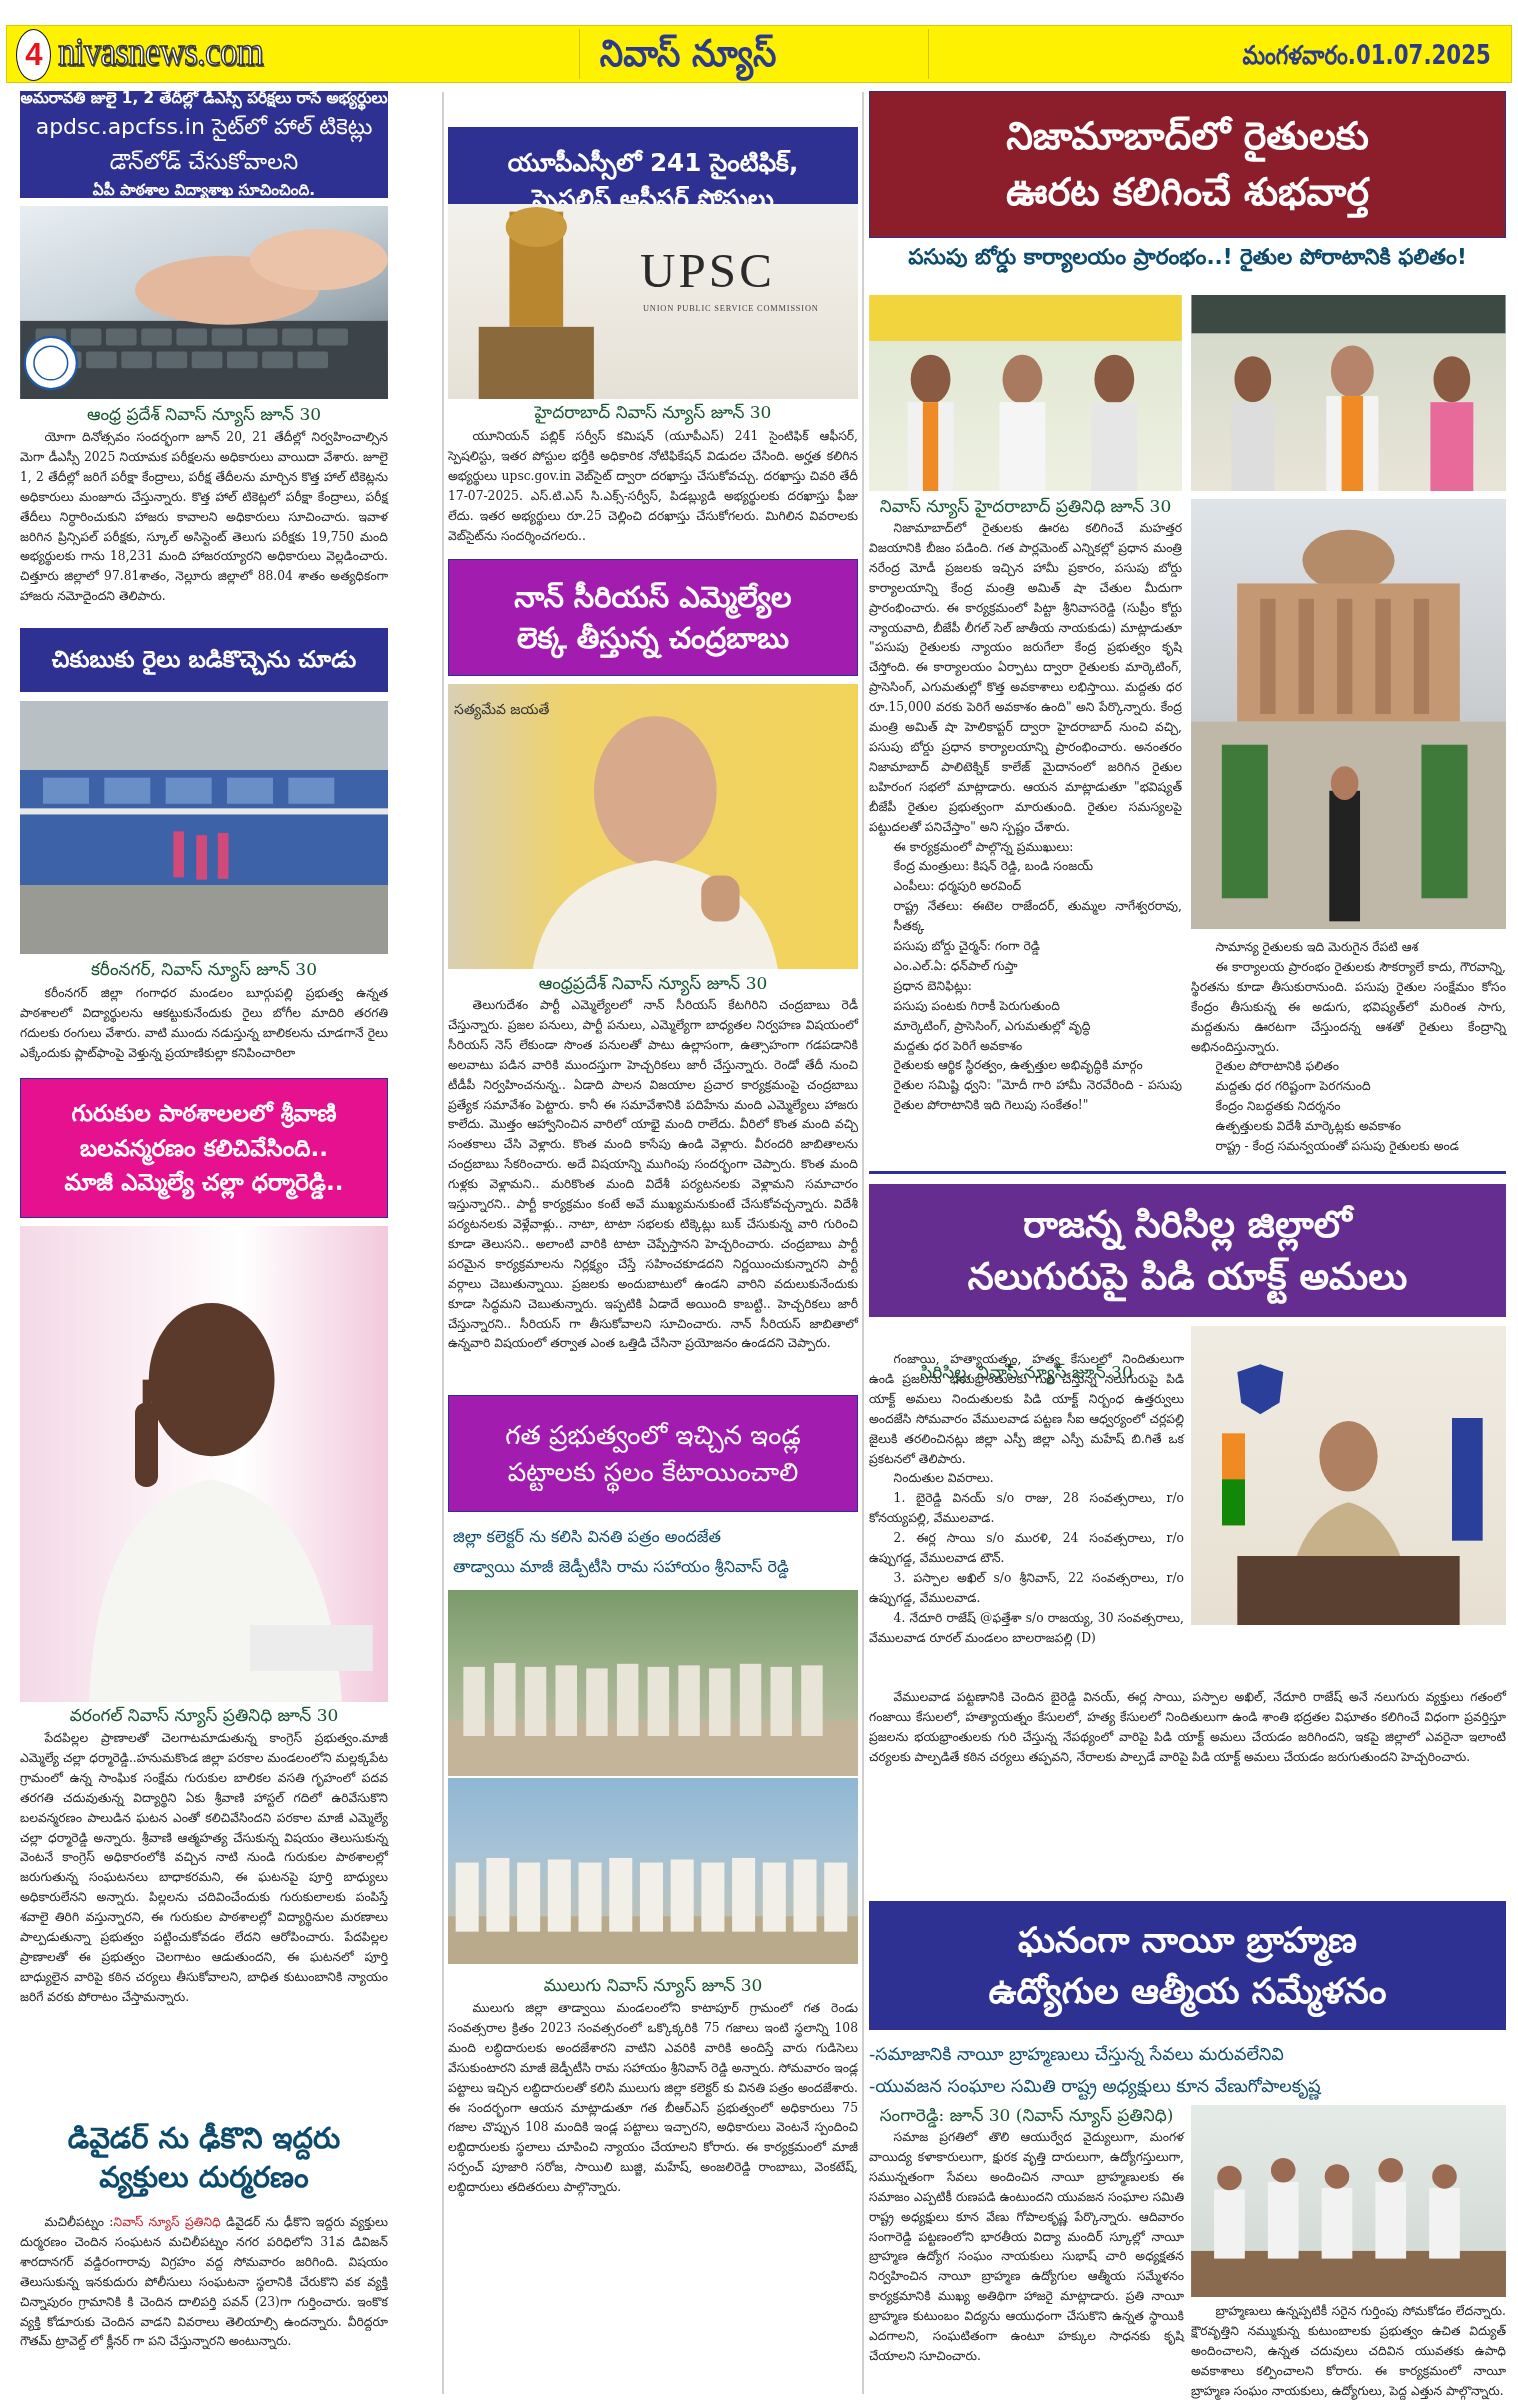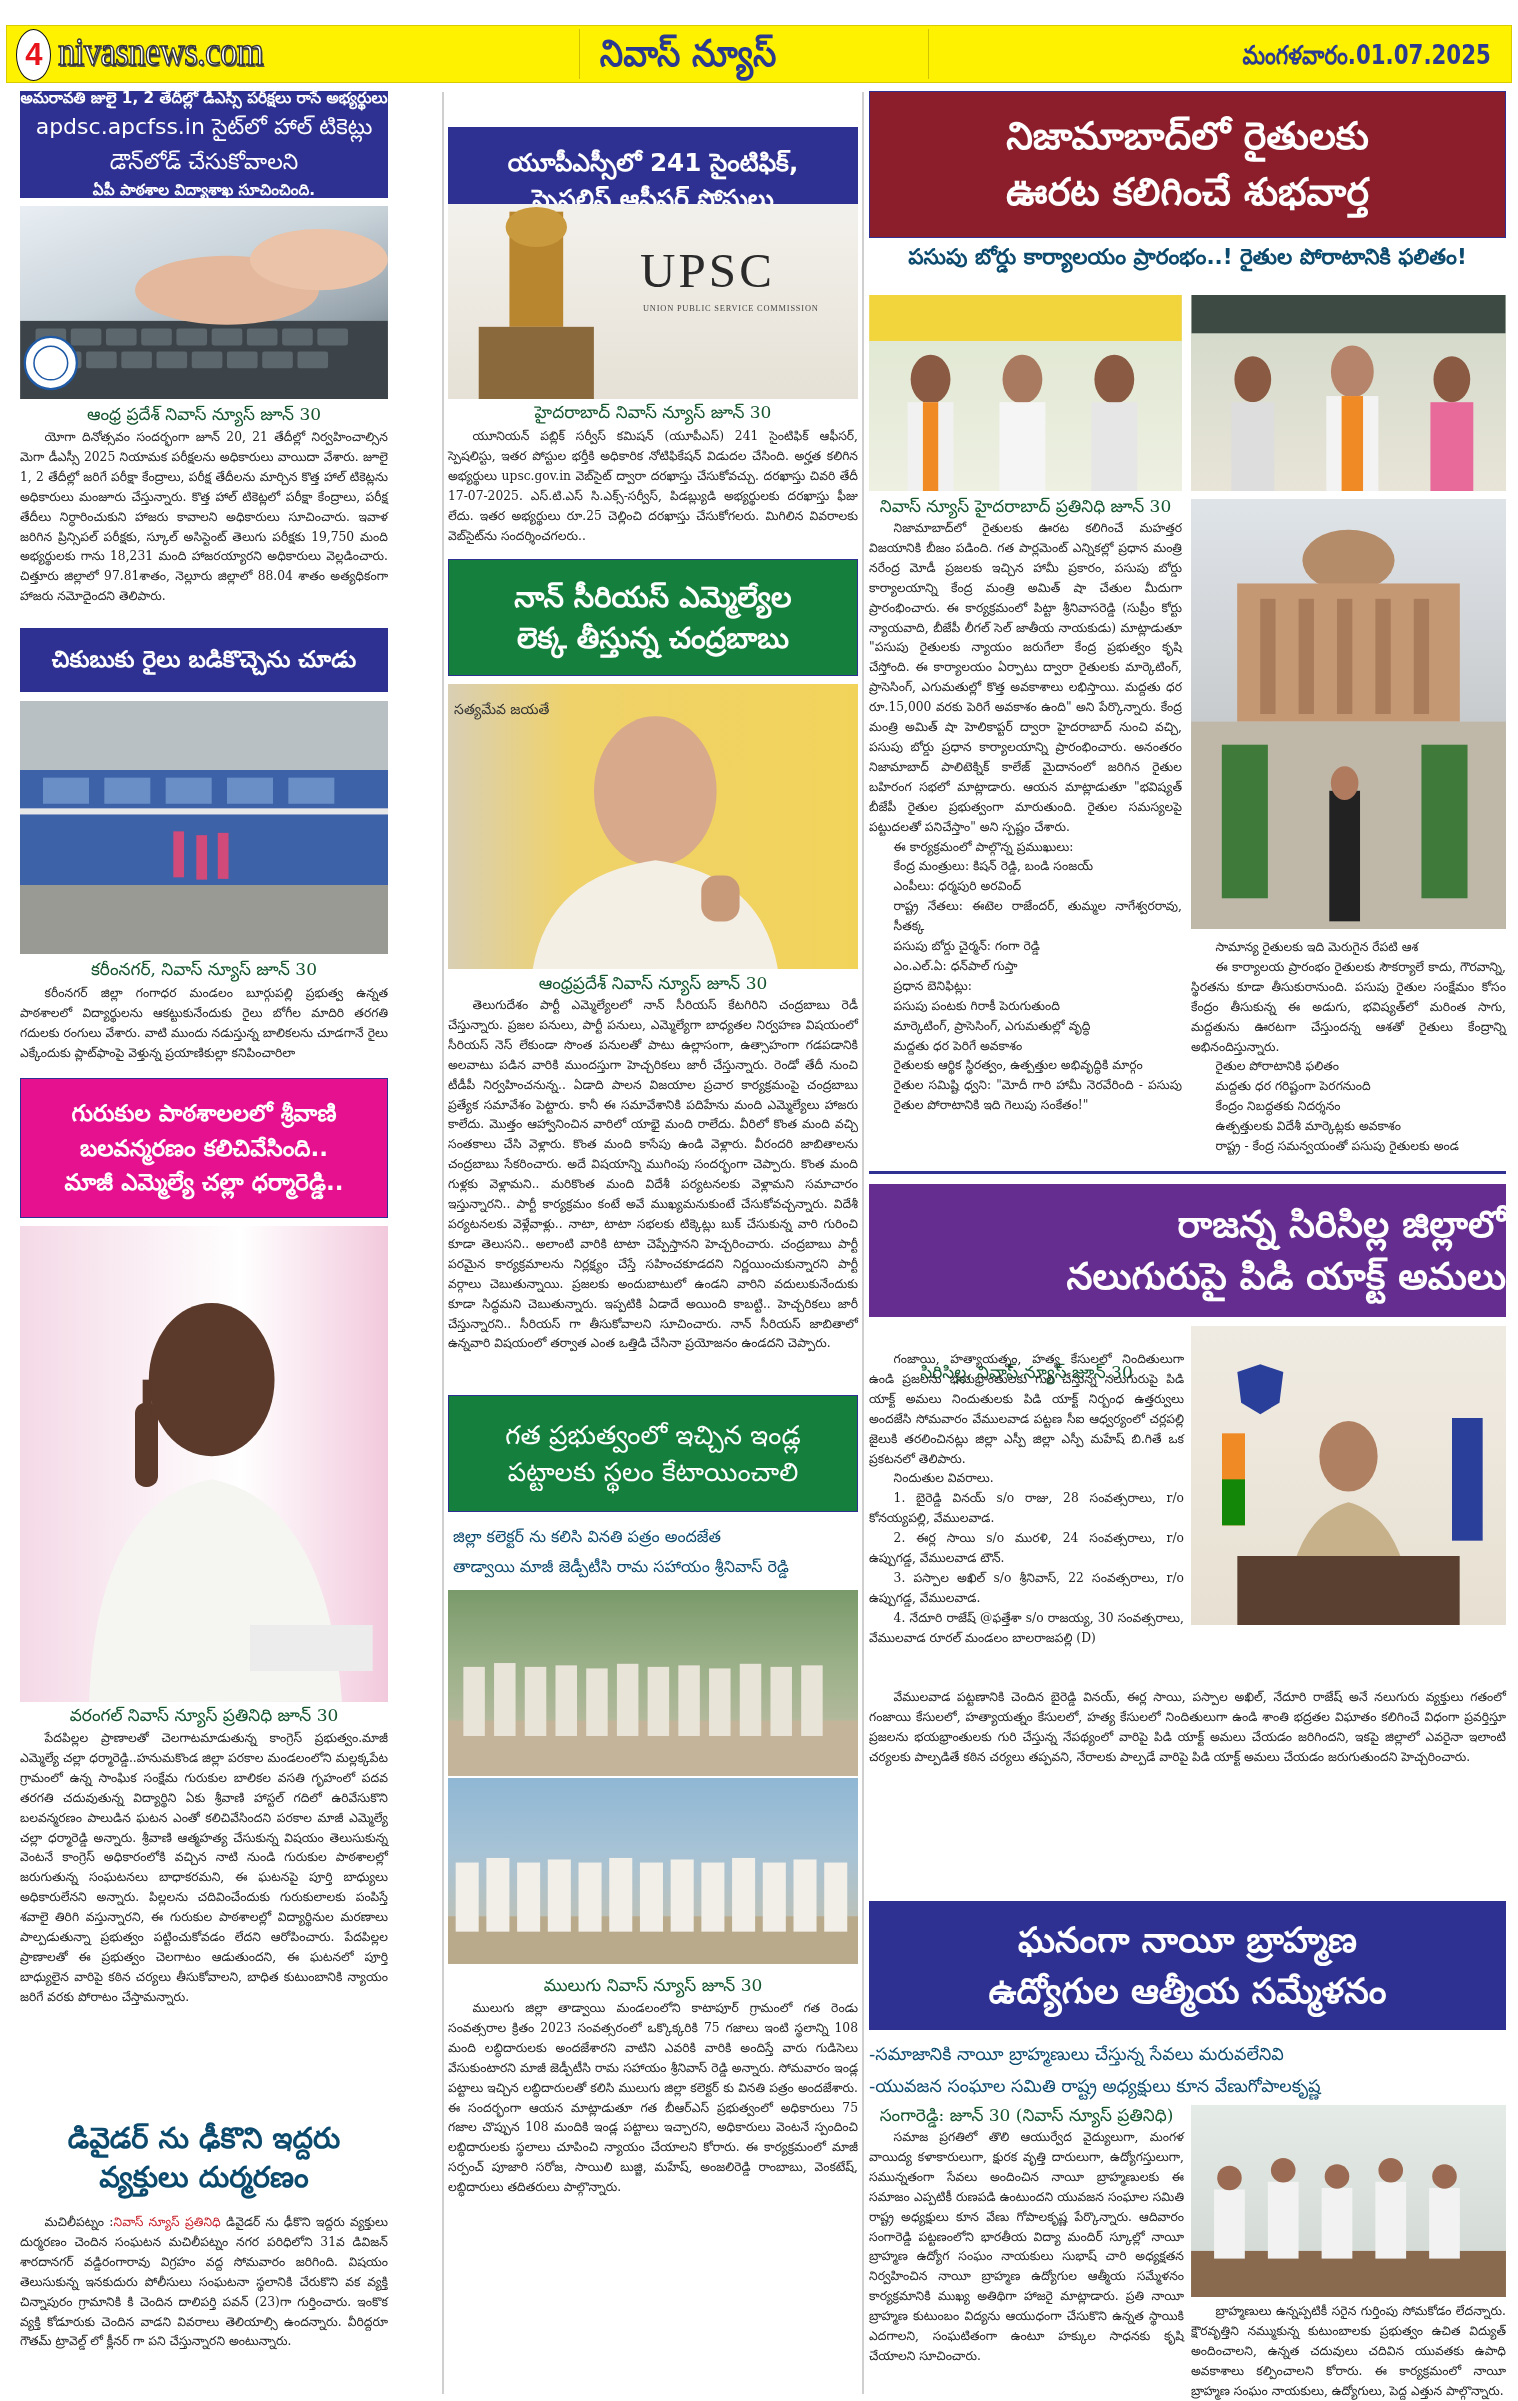--- a/index.html
+++ b/index.html
@@ -7,23 +7,23 @@
   .masthead { position: absolute; left: 6.1px; top: 24.6px; width: 1506px; height: 58px; background: #fff200; border: 0.8px solid #d8cc00; }
   .page-num { position: absolute; left: 9.2px; top: 3.1px; width: 35px; height: 52px; border: 1.5px solid #111; border-radius: 50%; background: #fff; display: flex; align-items: center; justify-content: center; font: bold 31px "Liberation Sans", sans-serif; color: #e8141b; }
   .site-name { position: absolute; left: 51px; top: 1.5px; font: 41px "Liberation Serif", serif; color: #fff; letter-spacing: -0.8px; -webkit-text-stroke: 1.5px #333; text-shadow: 1.5px 1.5px 0 #555; transform: scaleX(0.85); transform-origin: left center; }
   .paper-name { position: absolute; left: 583px; top: 6.1px; font: bold 37px "DejaVu Sans", sans-serif; color: #2b3a8f; transform: scaleX(0.9); }
   .divider-v { position: absolute; top: 3.1px; bottom: 3.1px; width: 0.8px; background: #d0c400; }
   .dateline { position: absolute; right: 20px; top: 14px; font: bold 26px "DejaVu Sans", sans-serif; color: #2b3a8f; transform: scaleX(0.82); transform-origin: right center; }
 
   .box { position: absolute; color: #fff; font-weight: bold; display: flex; flex-direction: column; align-items: center; justify-content: center; text-align: center; line-height: 1.3; }
   .blue { background: #2e3192; }
   .maroon { background: #8b1e2a; border: 1.5px solid #2e3192; }
-  .red { background: #15803d; border: 1.5px solid #2e3192; }
+  .red { background: #a21caf; border: 1.5px solid #2e3192; }
   .pink { background: #e5118f; border: 1.5px solid #2e3192; }
-  .purple { background: #662d91; align-items: flex-end; }
+  .purple { background: #662d91; }
 
   .photo { position: absolute; overflow: hidden; }
   .dateline-red { position: absolute; color: #14532d; font: 17px "DejaVu Serif", serif; text-align: center; }
   .body-text { position: absolute; font: 12.3px "DejaVu Serif", serif; line-height: 1.62; text-align: justify; color: #222; }
   .body-text p { text-indent: 2em; }
   .subhead-blue { position: absolute; color: #0c4a6e; font-weight: bold; }
   .rule { position: absolute; height: 3.1px; background: #2e3192; }
   .sep { position: absolute; width: 1.5px; background: #cfcfcf; }
   .list-line { padding-left: 2em; text-indent: 0 !important; }
 </style>

